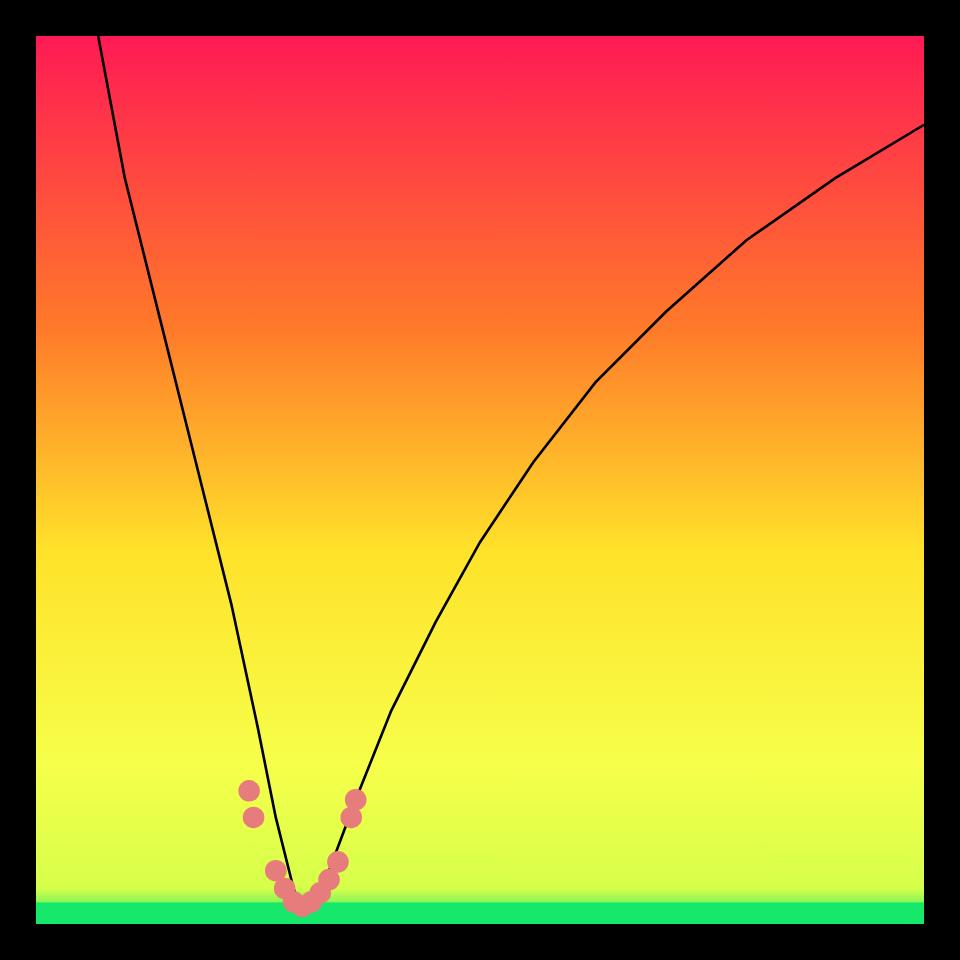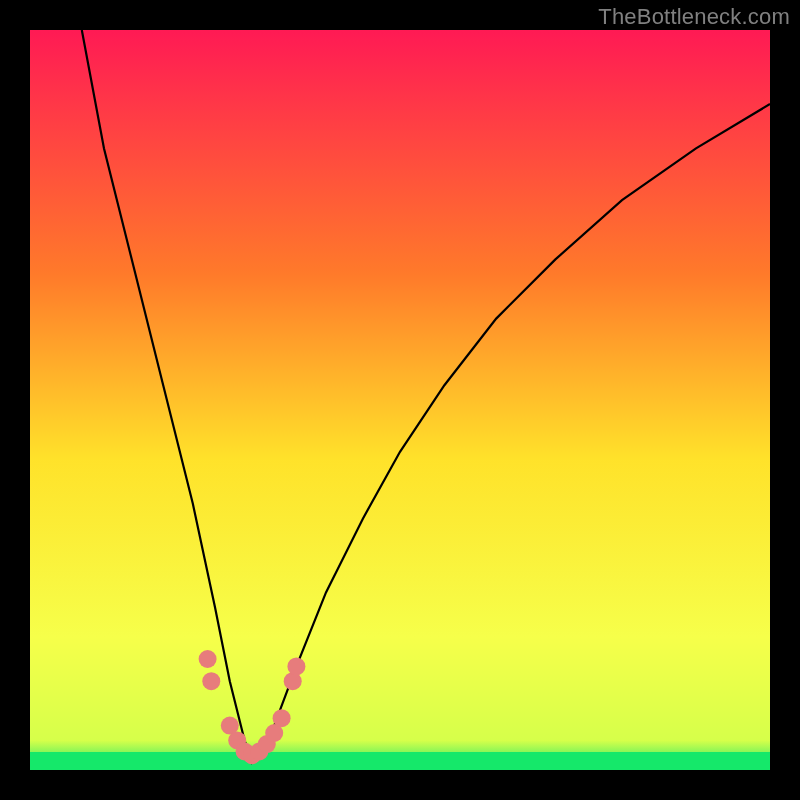--- a/index.html
+++ b/index.html
@@ -33,21 +33,20 @@
     top: 30px;
     width: 740px;
     height: 740px;
   }
   svg { display: block; }
 </style>
 </head>
 <body>
 
 <div class="outer">
-  <div class="watermark">TheBottleneck.com</div>
   <div class="plot">
     <svg id="svg" width="740" height="740" viewBox="0 0 740 740">
       <defs>
         <linearGradient id="bg-grad" x1="0" y1="0" x2="0" y2="1">
           <stop id="g0" offset="0%" stop-color="#ff1a54"></stop>
           <stop id="g1" offset="33%" stop-color="#ff7a2a"></stop>
           <stop id="g2" offset="58%" stop-color="#ffe22a"></stop>
           <stop id="g3" offset="82%" stop-color="#f6ff4a"></stop>
           <stop id="g4" offset="96%" stop-color="#d6ff4a"></stop>
           <stop id="g5" offset="100%" stop-color="#15e86a"></stop>

